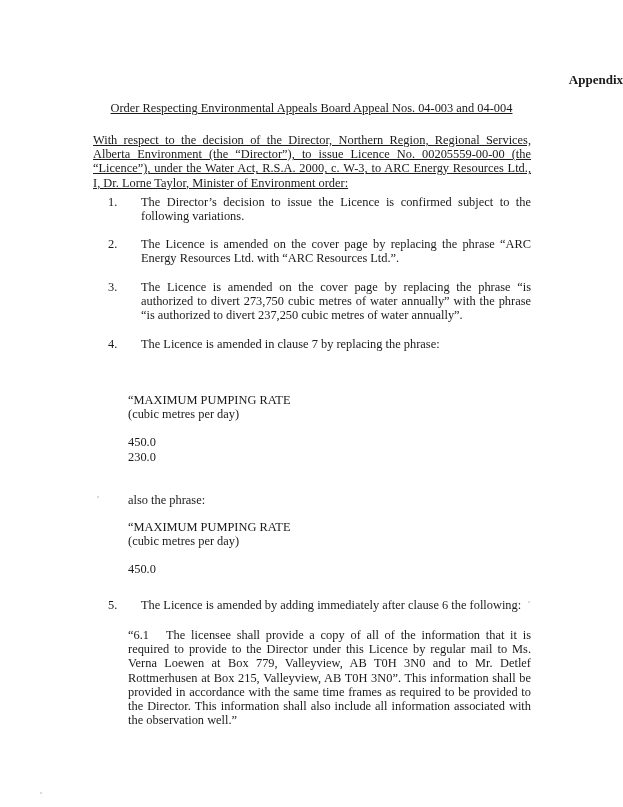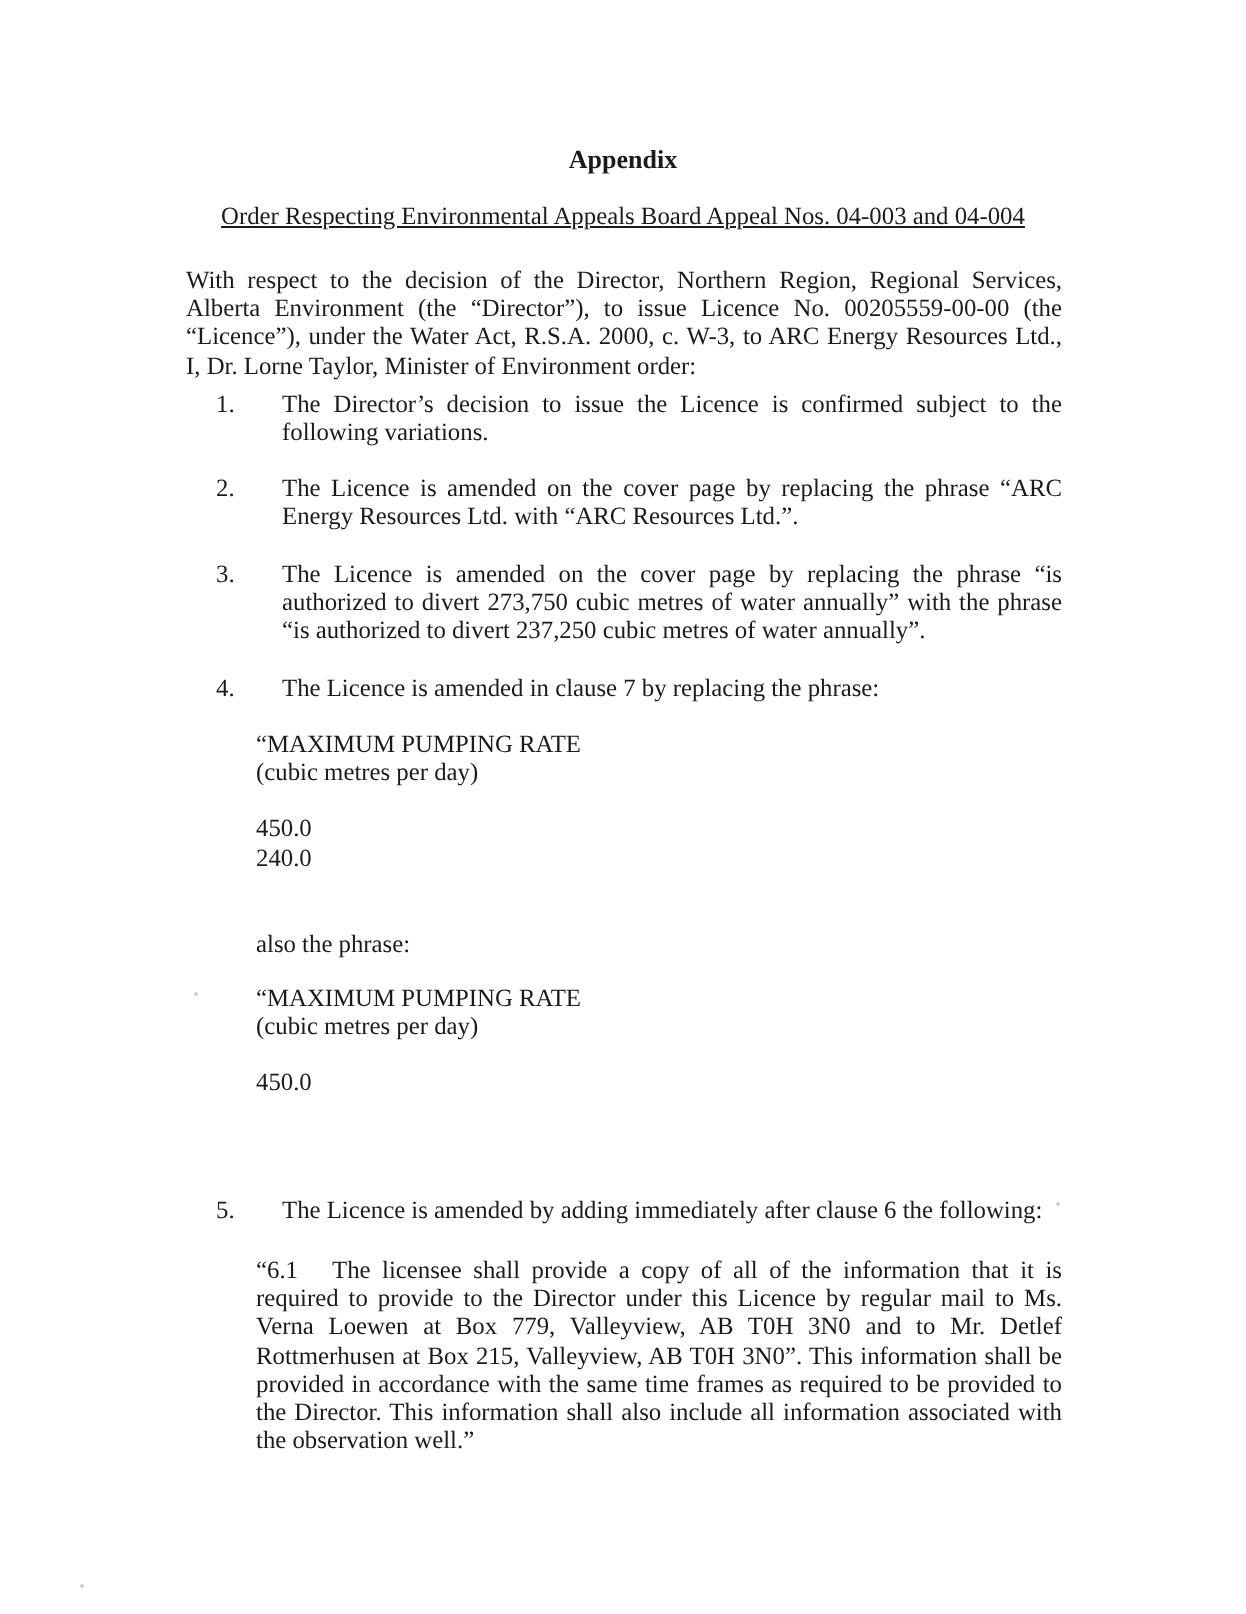--- a/index.html
+++ b/index.html
@@ -3,41 +3,42 @@
   <meta charset="utf-8">
   <style>
     html, body { margin: 0; padding: 0; background: #ffffff; }
     body {
       width: 623px; height: 807px; position: relative; overflow: hidden;
       font-family: "Liberation Serif", "DejaVu Serif", serif;
       color: #1a1a1a; font-size: 12.4px; line-height: 14.2px;
     }
     .title {
       position: absolute; left: 0; width: 623px; top: 73px;
-      text-align: center; font-weight: bold; font-size: 13px;
+      text-align: right; font-weight: bold; font-size: 13px;
     }
     .subtitle {
       position: absolute; left: 0; width: 623px; top: 101px;
       text-align: center; text-decoration: underline;
     }
     .intro {
       position: absolute; left: 93px; width: 438px; top: 133px;
       text-align: justify;
+      text-decoration: underline;
     }
     .item {
       position: absolute; left: 93px; width: 438px;
     }
     .item .num {
       position: absolute; left: 15px; top: 0;
     }
     .item .body {
       margin-left: 48px; text-align: justify;
     }
     .block {
-      position: absolute; left: 128px; width: 403px;
+      position: absolute; left: 128px; width: 403px; margin-top: 28px;
     }
     .block div { white-space: pre; }
     .quote {
       position: absolute; left: 128px; width: 403px; top: 628px;
       text-align: justify;
     }
     .quote .lead { display: inline-block; width: 38px; }
     .speck { position: absolute; width: 2px; height: 2px; background: #cfcfcf; border-radius: 1px; }
   </style>
 </head>
@@ -66,21 +67,21 @@
   <div class="item" style="top:337px">
     <span class="num">4.</span>
     <div class="body">The Licence is amended in clause 7 by replacing the phrase:</div>
   </div>
 
   <div class="block" style="top:365px">
     <div>“MAXIMUM PUMPING RATE</div>
     <div>(cubic metres per day)</div>
     <div style="height:14px"></div>
     <div>450.0</div>
-    <div>240.0</div>
+    <div>230.0</div>
   </div>
 
   <div class="block" style="top:465px">also the phrase:</div>
 
   <div class="block" style="top:492px">
     <div>“MAXIMUM PUMPING RATE</div>
     <div>(cubic metres per day)</div>
     <div style="height:14px"></div>
     <div>450.0</div>
   </div>

